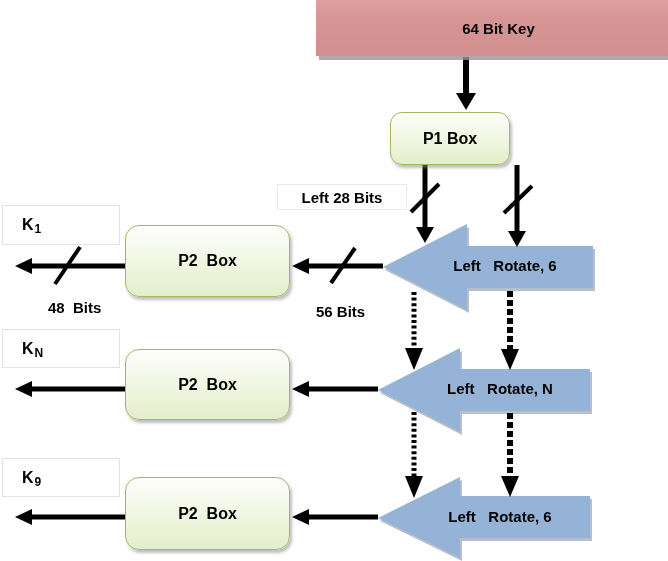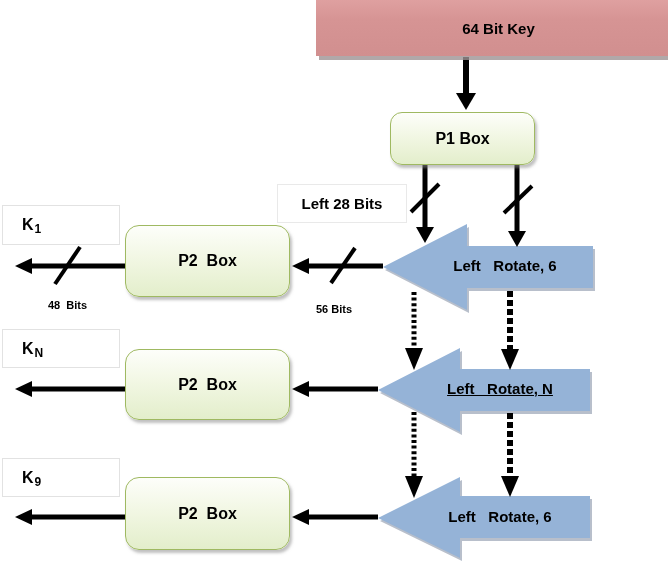--- a/index.html
+++ b/index.html
@@ -14,42 +14,42 @@
     background:linear-gradient(180deg,#dfa0a0 0%,var(--key-fill,#d69494) 35%,#d18f8f 100%);
     box-shadow:3px 4px 0 rgba(158,146,148,.8);
     font-size:15px;
   }
   .proc-box{
     background:linear-gradient(180deg,#fdfefa 0%,#f2f7e4 45%,var(--proc-fill,#e3eecb) 100%);
     border:1.5px solid var(--proc-border,#9fb961);
     box-shadow:2px 3px 3px rgba(140,140,140,.55);
     font-size:16px;
   }
-  .p1{left:390px;top:112px;width:145px;height:53px;border-radius:12px;}
+  .p1{left:390px;top:112px;width:120px;height:53px;border-radius:12px;}
   .p2-1{left:125px;top:225px;width:165px;height:72px;border-radius:14px;}
   .p2-2{left:125px;top:349px;width:165px;height:71px;border-radius:14px;}
   .p2-3{left:125px;top:477px;width:165px;height:73px;border-radius:14px;}
   .lbl-box{
     position:absolute;background:var(--lbl-bg,#fff);border:1px solid #e9e9e9;
     display:flex;align-items:center;box-sizing:border-box;font-size:15px;
   }
   .center{justify-content:center;}
-  .l28{left:277px;top:184px;width:130px;height:39px;}
+  .l28{left:277px;top:184px;width:130px;height:26px;}
   .r28{left:536px;top:185px;width:126px;height:38px;}
   .kbox{left:2px;top:205px;width:118px;height:40px;padding-left:19px;border-color:#e2e2e2;}
   .kbox2{left:2px;top:329px;width:118px;height:39px;padding-left:19px;border-color:#e2e2e2;}
   .kbox3{left:2px;top:458px;width:118px;height:39px;padding-left:19px;border-color:#e2e2e2;}
   .kbase{font-size:16px;}
   .ksub{font-size:12px;position:relative;top:4px;left:1px;}
-  .free-lbl{position:absolute;font-size:11px;}
+  .free-lbl{position:absolute;font-size:15px;}
   .b48{left:48px;top:299px;}
   .b56{left:316px;top:303px;}
   .rot-lbl{position:absolute;font-size:15px;text-align:center;}
   .rot1{left:420px;top:257px;width:170px;}
-  .rot2{left:415px;top:380px;width:170px;text-decoration:underline;}
+  .rot2{left:415px;top:380px;width:170px;}
   .rot3{left:415px;top:508px;width:170px;}
   .pre{white-space:pre;}
   svg{display:block;}
   .blue{fill:var(--arrow-fill,#95b3d7);}
   .blk{stroke:#000;fill:none;}
   .head{fill:#000;stroke:none;}
 </style>
 </head>
 <body>
 

